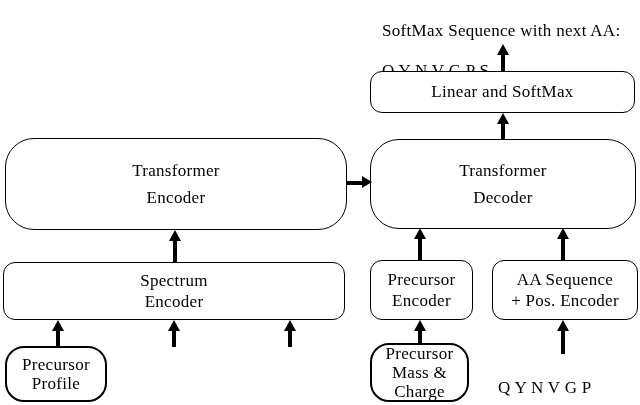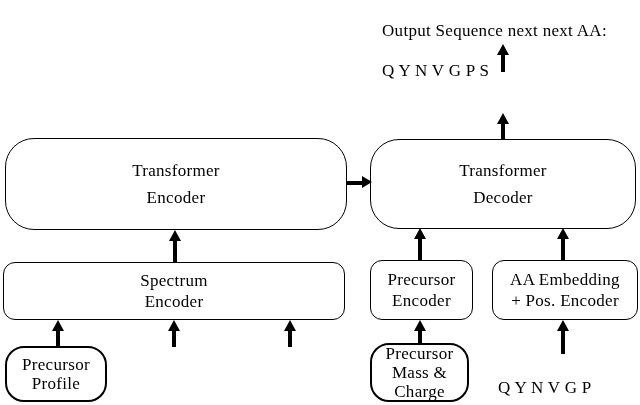--- a/index.html
+++ b/index.html
@@ -57,24 +57,27 @@
     border-bottom: 6.5px solid transparent;
     border-left: 10px solid #000;
   }
 </style>
 </head>
 <body>
 
 <div id="figure">
 
   <div class="text-block" id="output-text">
-    <div>Output Sequence next next AA:</div>
+    <div>SoftMax Sequence with next AA:</div>
     <div>Q Y N V G P S</div>
   </div>
 
+  <div class="box" style="left:370px; top:71px; width:265px; height:42px;">
+    <span class="label">Linear and SoftMax</span>
+  </div>
 
   <div class="box big" style="left:5px; top:138px; width:342px; height:92px;">
     <span class="label">Transformer
 Encoder</span>
   </div>
 
   <div class="box big" style="left:370px; top:139px; width:266px; height:90px;">
     <span class="label">Transformer
 Decoder</span>
   </div>
@@ -83,21 +86,21 @@
     <span class="label">Spectrum
 Encoder</span>
   </div>
 
   <div class="box mid" style="left:370px; top:260px; width:103px; height:60px;">
     <span class="label">Precursor
 Encoder</span>
   </div>
 
   <div class="box mid" style="left:492px; top:260px; width:146px; height:60px;">
-    <span class="label">AA Embedding
+    <span class="label">AA Sequence
 + Pos. Encoder</span>
   </div>
 
   <div class="box pill" style="left:5px; top:346px; width:102px; height:56px;">
     <span class="label">Precursor
 Profile</span>
   </div>
 
 
 

